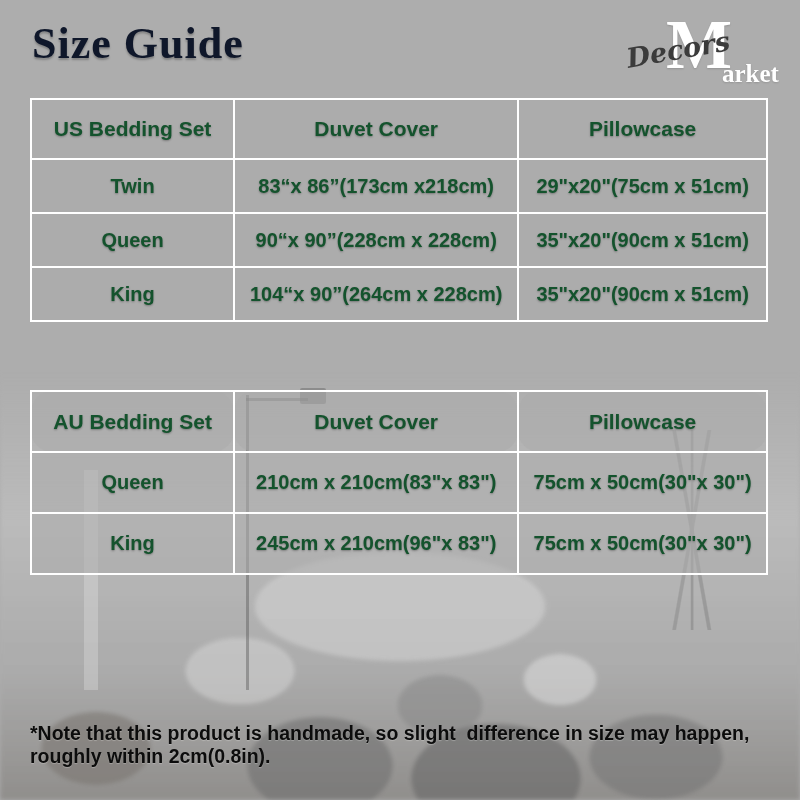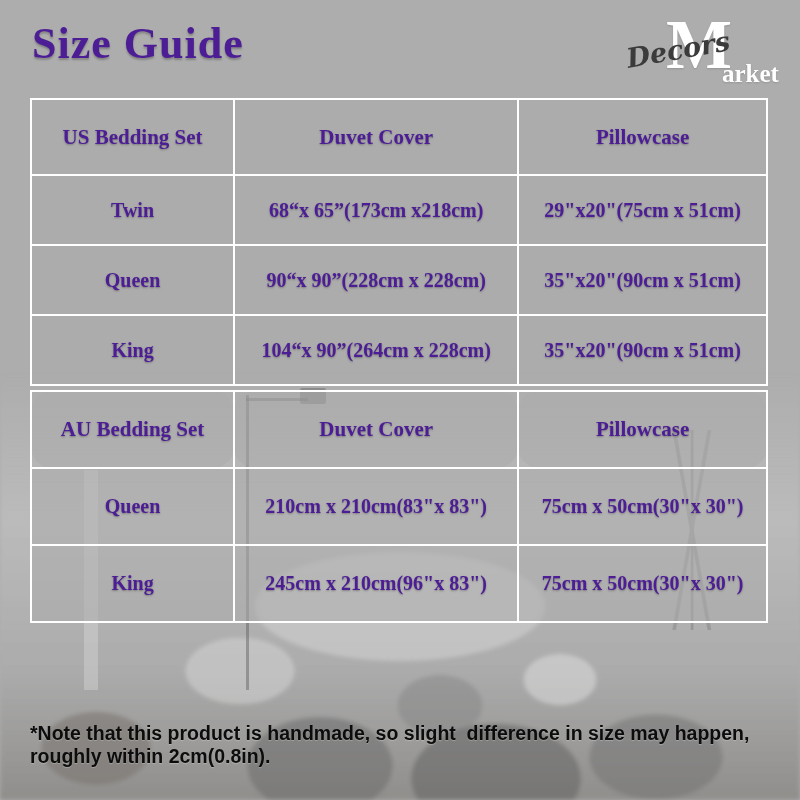--- a/index.html
+++ b/index.html
@@ -30,38 +30,38 @@
     background-image:
       linear-gradient(80deg, transparent 47%, #6f6f6f 48% 50%, transparent 51%),
       linear-gradient(100deg, transparent 47%, #777 48% 50%, transparent 51%),
       linear-gradient(90deg, transparent 47%, #6a6a6a 48% 50%, transparent 51%);}
   .window-strip{position:absolute;left:84px;top:470px;width:14px;height:220px;
     background:rgba(225,225,225,.35);}
 
   
   .title{position:absolute;left:32px;top:18px;
     font-family:"Liberation Serif",serif;font-weight:700;font-size:44px;
-    letter-spacing:1px;color:#4c1d95;text-shadow:0 2px 2px rgba(0,0,0,.25);}
+    letter-spacing:1px;color:#0f172a;text-shadow:0 2px 2px rgba(0,0,0,.25);}
   .logo{position:absolute;right:22px;top:8px;width:160px;height:84px;}
   .logo .m{position:absolute;left:48px;top:2px;
     font-family:"Liberation Serif",serif;font-weight:700;font-size:70px;line-height:1;
     color:#ffffff;text-shadow:0 1px 2px rgba(0,0,0,.15);}
   .logo .script{position:absolute;left:8px;top:26px;
     font-family:"DejaVu Serif",serif;font-style:italic;font-size:27px;font-weight:600;
     color:#3b3b3b;transform:rotate(-10deg);letter-spacing:0px;}
   .logo .rest{position:absolute;left:104px;top:52px;
     font-family:"Liberation Serif",serif;font-weight:700;font-size:25px;color:#ffffff;
     text-shadow:0 1px 2px rgba(0,0,0,.15);}
 
   
   table.size{position:absolute;left:30px;width:738px;border-collapse:collapse;
     table-layout:fixed;}
   table.size td,table.size th{border:2px solid #ffffff;
-    background:rgba(172,172,172,.55);color:#4c1d95;text-align:center;
-    font-weight:700;text-shadow:0 1px 2px rgba(0,0,0,.3);padding:12px;font-family:Liberation Serif, serif;}
+    background:rgba(172,172,172,.55);color:#14532d;text-align:center;
+    font-weight:700;text-shadow:0 1px 2px rgba(0,0,0,.3);padding:4px;}
   table.size col.c1{width:27.6%;} table.size col.c2{width:38.6%;} table.size col.c3{width:33.8%;}
   #table-us{top:98px;} #table-us th{height:50px;font-size:21px;} #table-us td{height:44px;font-size:20px;margin-top:32px;}
   #table-au{top:390px;} #table-au th{height:51px;font-size:21px;border-radius:21px;} #table-au td{height:51px;font-size:20px;}
 
   
   .notes{position:absolute;left:30px;top:676px;width:745px;color:#0c0c0c;
     font-weight:700;font-size:19.5px;line-height:1.18;white-space:pre-wrap;
     text-shadow:0 1px 1px rgba(255,255,255,.25);}
 </style>
 </head>
@@ -90,21 +90,21 @@
         <col class="c3">
       </colgroup>
     <tbody>
         <tr>
       <th>US Bedding Set</th>
       <th>Duvet Cover</th>
       <th>Pillowcase</th>
     </tr>
     <tr>
       <td>Twin</td>
-      <td>68“x 65”(173cm x218cm)</td>
+      <td>83“x 86”(173cm x218cm)</td>
       <td>29"x20"(75cm x 51cm)</td>
     </tr>
     <tr>
       <td>Queen</td>
       <td>90“x 90”(228cm x 228cm)</td>
       <td>35"x20"(90cm x 51cm)</td>
     </tr>
     <tr>
       <td>King</td>
       <td>104“x 90”(264cm x 228cm)</td>

